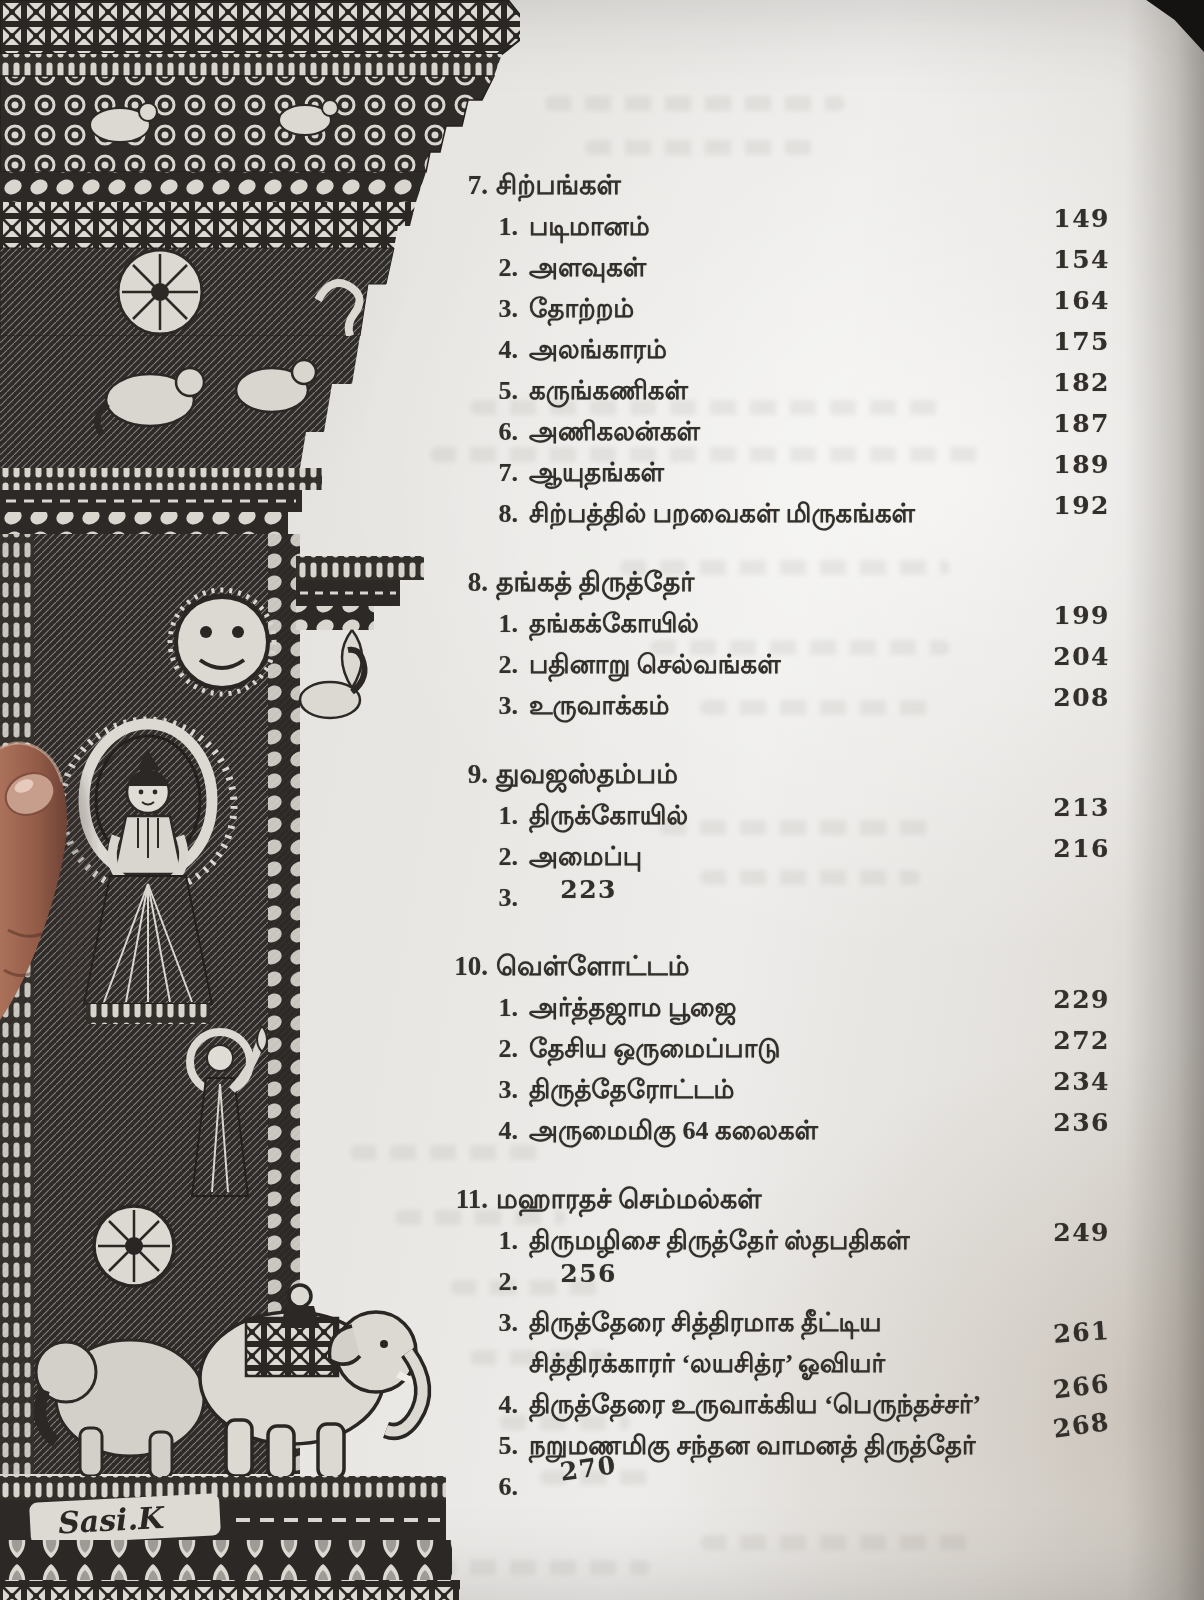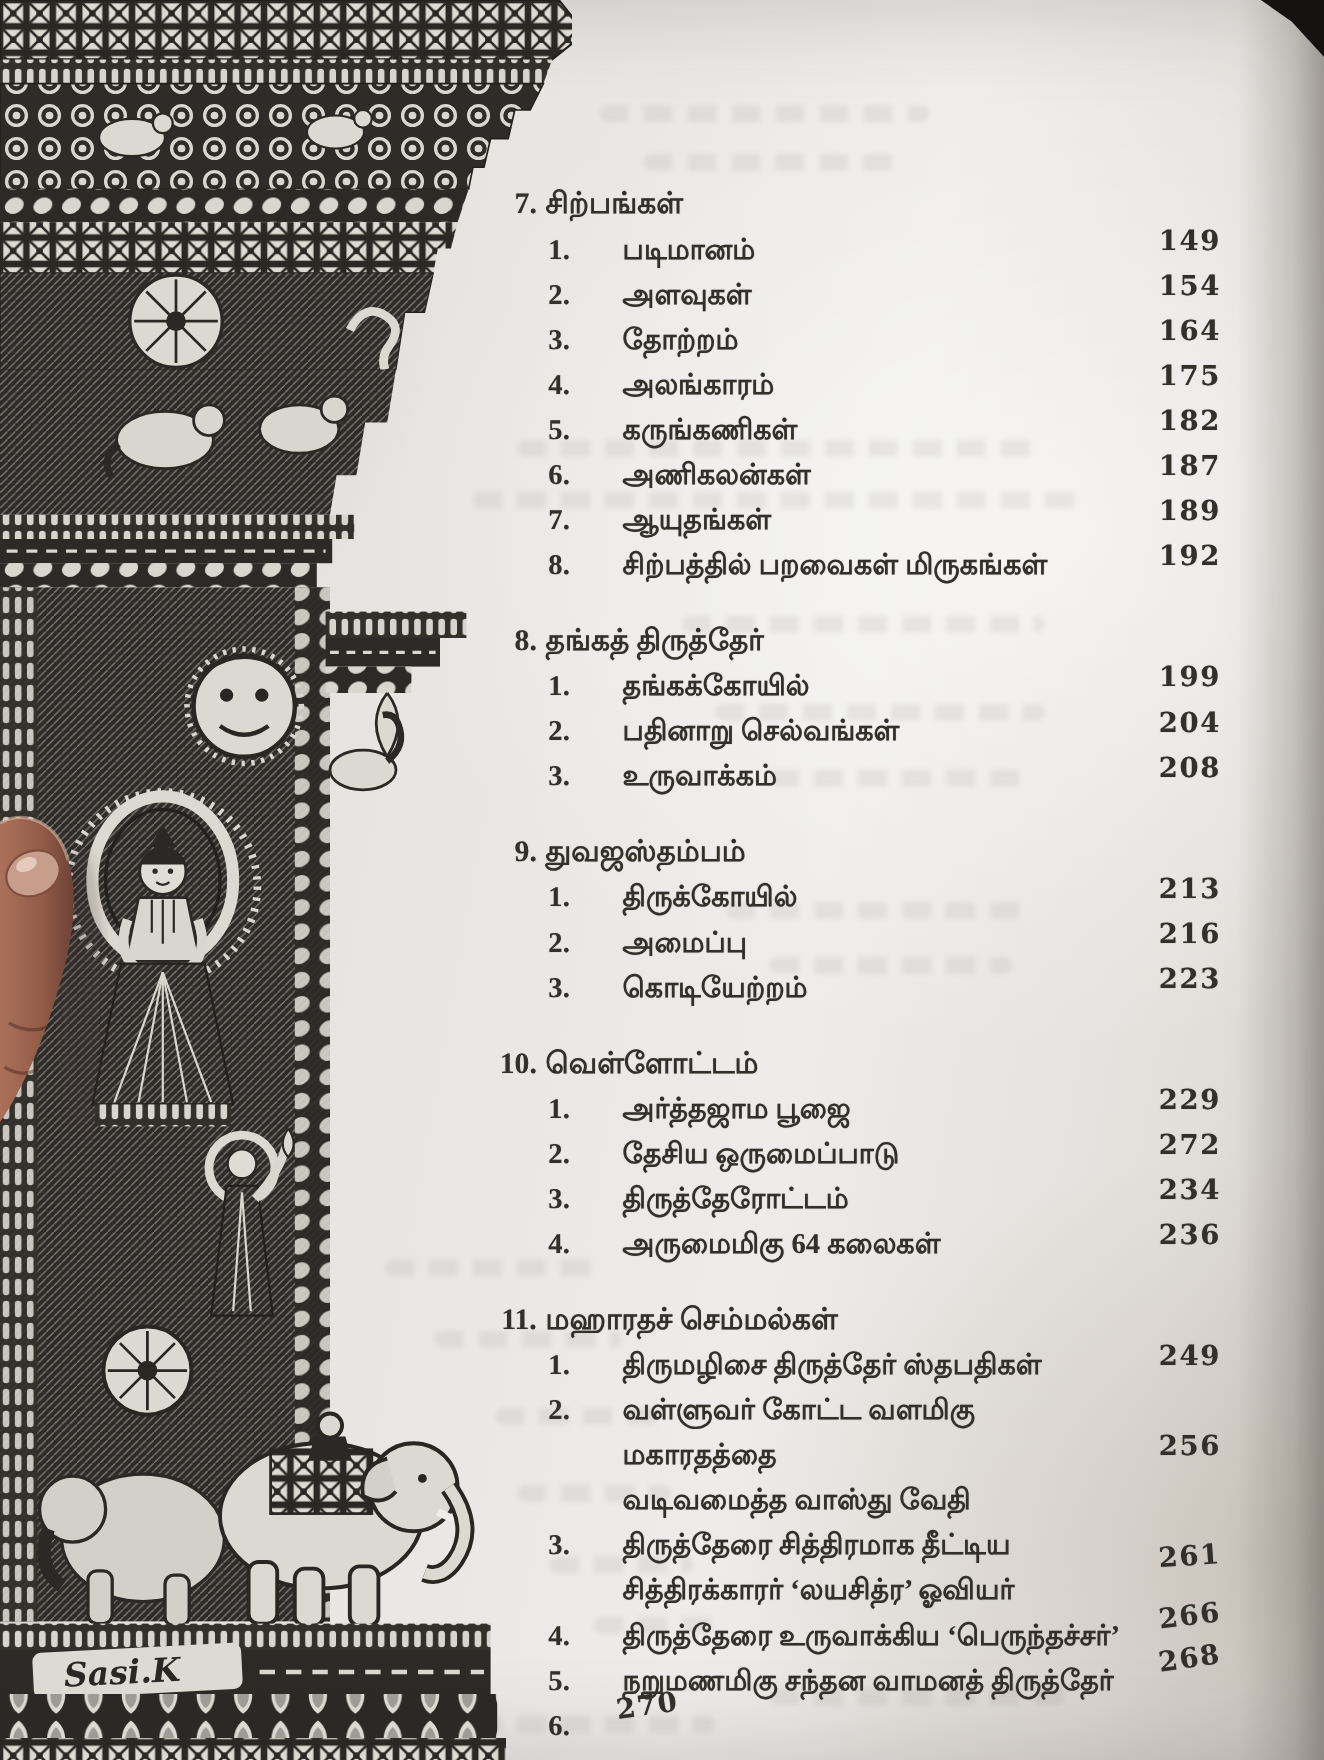--- a/index.html
+++ b/index.html
@@ -19,21 +19,21 @@
   
   #toc{position:absolute;left:418px;top:165px;width:692px;z-index:3;}
   .section{margin-bottom:28px;}
   .h-row{display:flex;line-height:41px;font-weight:700;font-size:27px;
     text-shadow:0 0 1px rgba(50,45,40,0.35);}
   .h-num{width:70px;text-align:right;padding-right:8px;}
   .h-title{flex:1;}
   .row{display:flex;align-items:flex-start;font-weight:700;font-size:26px;
     text-shadow:0 0 1px rgba(50,45,40,0.35);}
   .i-num{width:100px;text-align:right;padding-right:11px;line-height:41px;}
-  .i-label{flex:1;line-height:41px;white-space:pre-line;margin-left:37px;}
+  .i-label{flex:1;line-height:41px;white-space:pre-line;}
   .pagenum{width:88px;text-align:right;line-height:41px;align-self:center;
     font-family:"DejaVu Serif","Liberation Serif",serif;font-size:25px;letter-spacing:1.5px;
     transform:translateY(-8px);}
   .section:last-child .row:nth-child(4) .pagenum{transform:translateY(-10px) rotate(-4deg);}
   .section:last-child .row:nth-child(5) .pagenum{transform:translateY(-16px) rotate(-7deg);}
   .section:last-child .row:nth-child(6) .pagenum{transform:translateY(-18px) rotate(-8deg);}
   .section:last-child .row:nth-child(7) .pagenum{transform:translateY(-16px) rotate(-8deg);}
   .section:last-child .row:nth-child(8) .pagenum{transform:translateY(-18px) rotate(-9deg);}
   
   .ghost{position:absolute;height:15px;border-radius:7px;z-index:1;
@@ -314,21 +314,20 @@
           <span class="i-label">திருக்கோயில்</span>
           <span class="pagenum">213</span>
         </div>
         <div class="row">
           <span class="i-num">2.</span>
           <span class="i-label">அமைப்பு</span>
           <span class="pagenum">216</span>
         </div>
         <div class="row">
           <span class="i-num">3.</span>
-          <span class="i-label">கொடியேற்றம்</span>
           <span class="pagenum">223</span>
         </div>
       </div>
       <div class="section">
         <div class="h-row">
           <span class="h-num">10.</span>
           <span class="h-title">வெள்ளோட்டம்</span>
         </div>
         <div class="row">
           <span class="i-num">1.</span>
@@ -356,22 +355,20 @@
           <span class="h-num">11.</span>
           <span class="h-title">மஹாரதச் செம்மல்கள்</span>
         </div>
         <div class="row">
           <span class="i-num">1.</span>
           <span class="i-label">திருமழிசை திருத்தேர் ஸ்தபதிகள்</span>
           <span class="pagenum">249</span>
         </div>
         <div class="row">
           <span class="i-num">2.</span>
-          <span class="i-label">வள்ளுவர் கோட்ட வளமிகு மகாரதத்தை
-வடிவமைத்த வாஸ்து வேதி</span>
           <span class="pagenum">256</span>
         </div>
         <div class="row">
           <span class="i-num">3.</span>
           <span class="i-label">திருத்தேரை சித்திரமாக தீட்டிய
 சித்திரக்காரர் ‘லயசித்ர’ ஓவியர்</span>
           <span class="pagenum">261</span>
         </div>
         <div class="row">
           <span class="i-num">4.</span>

